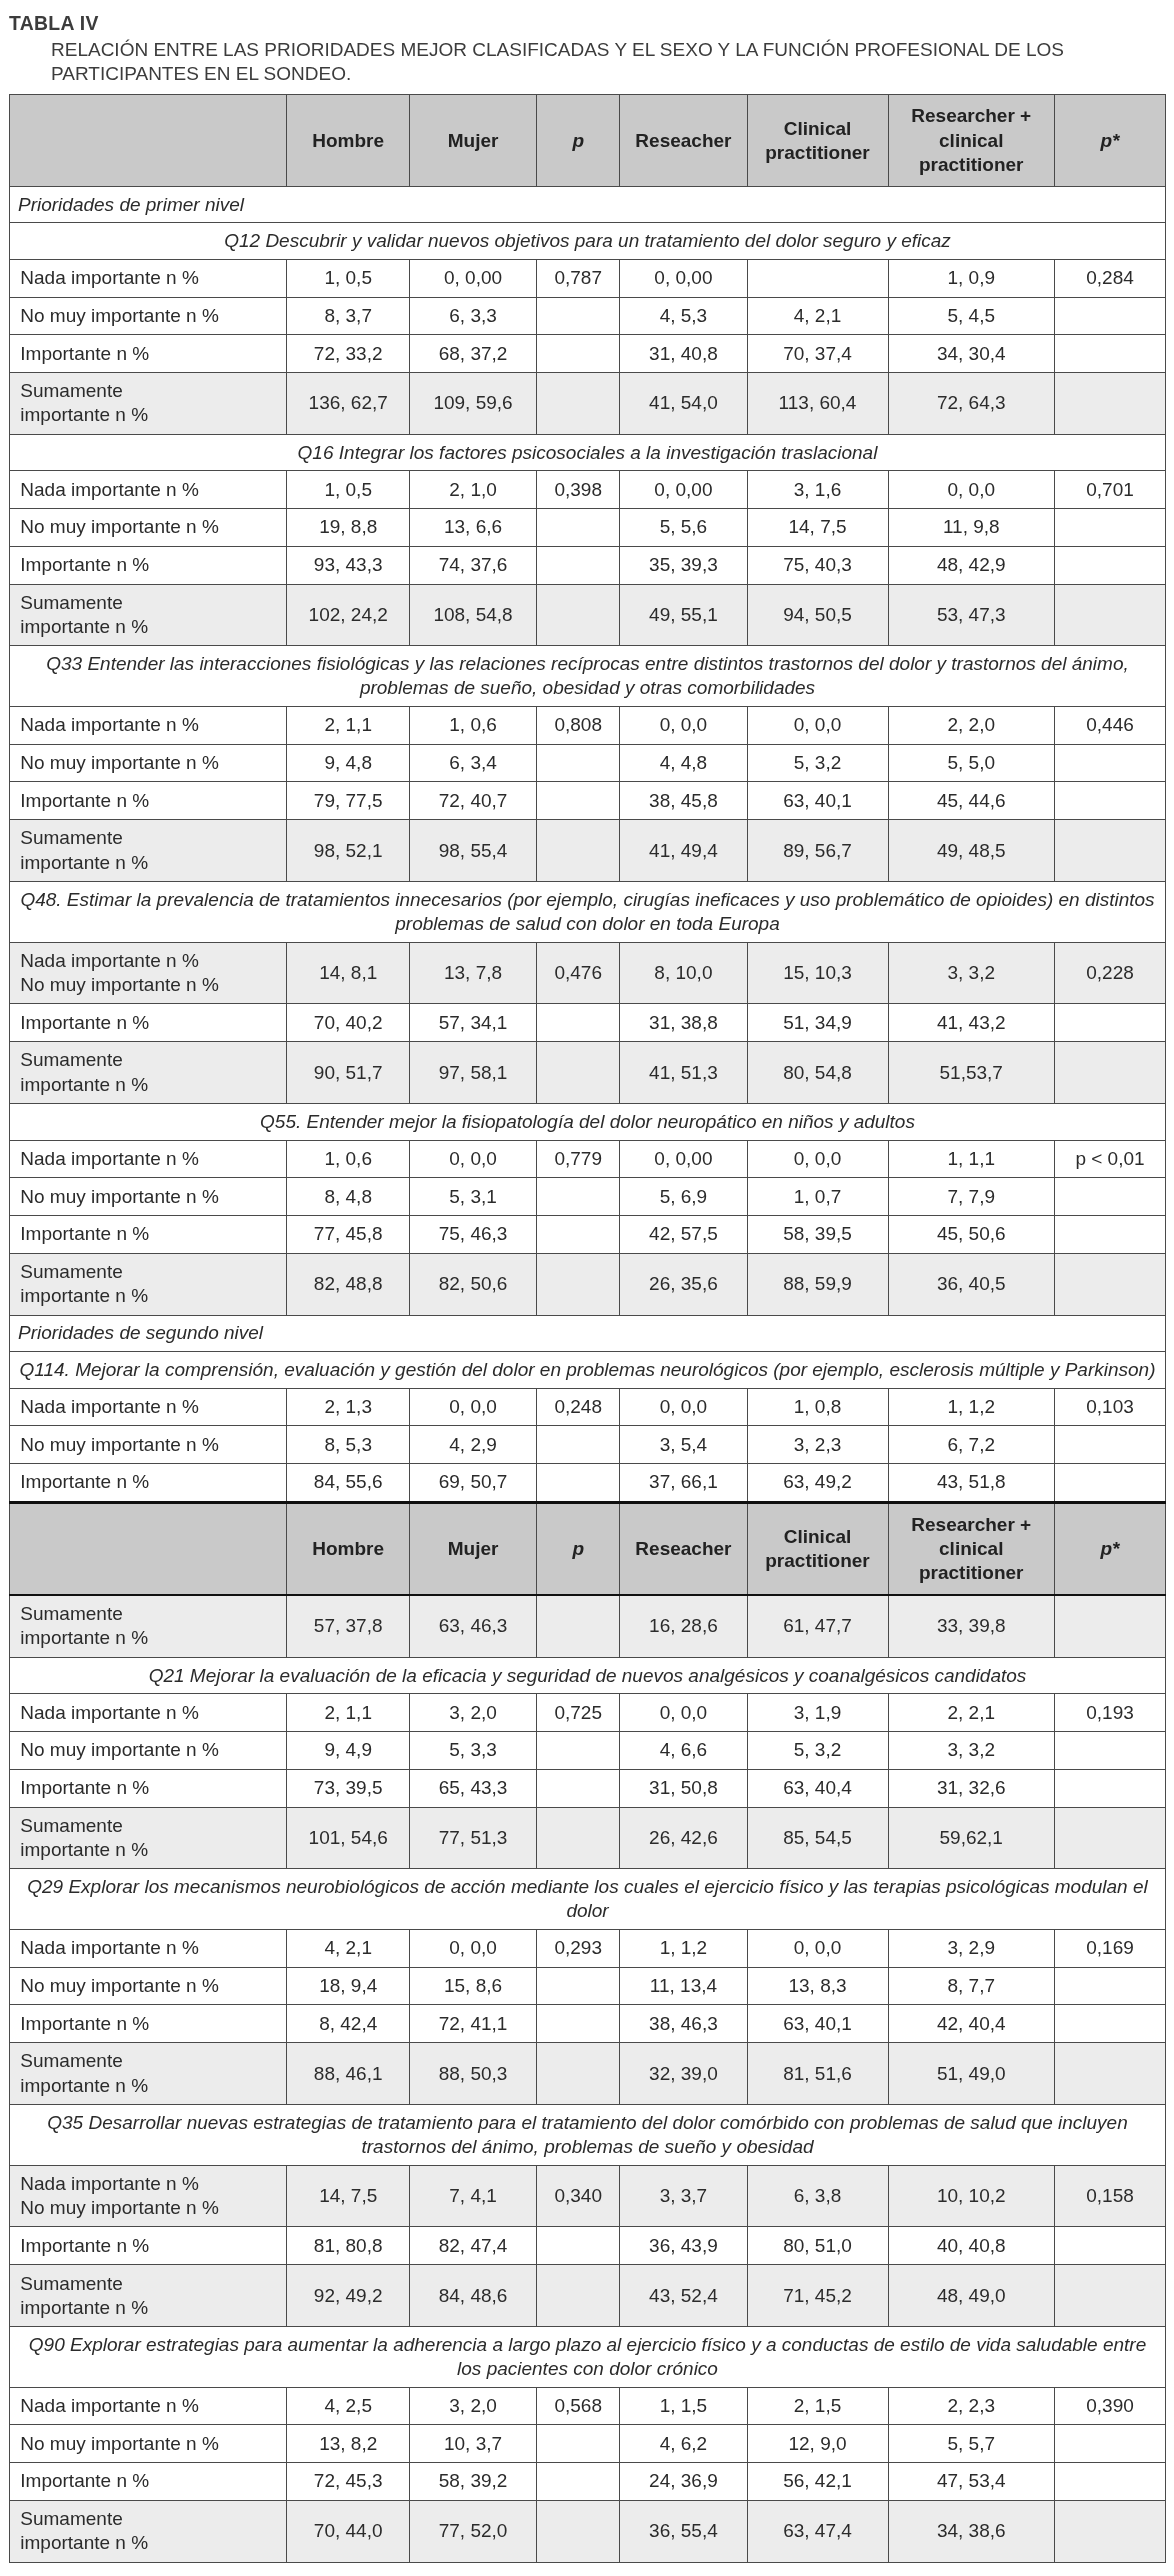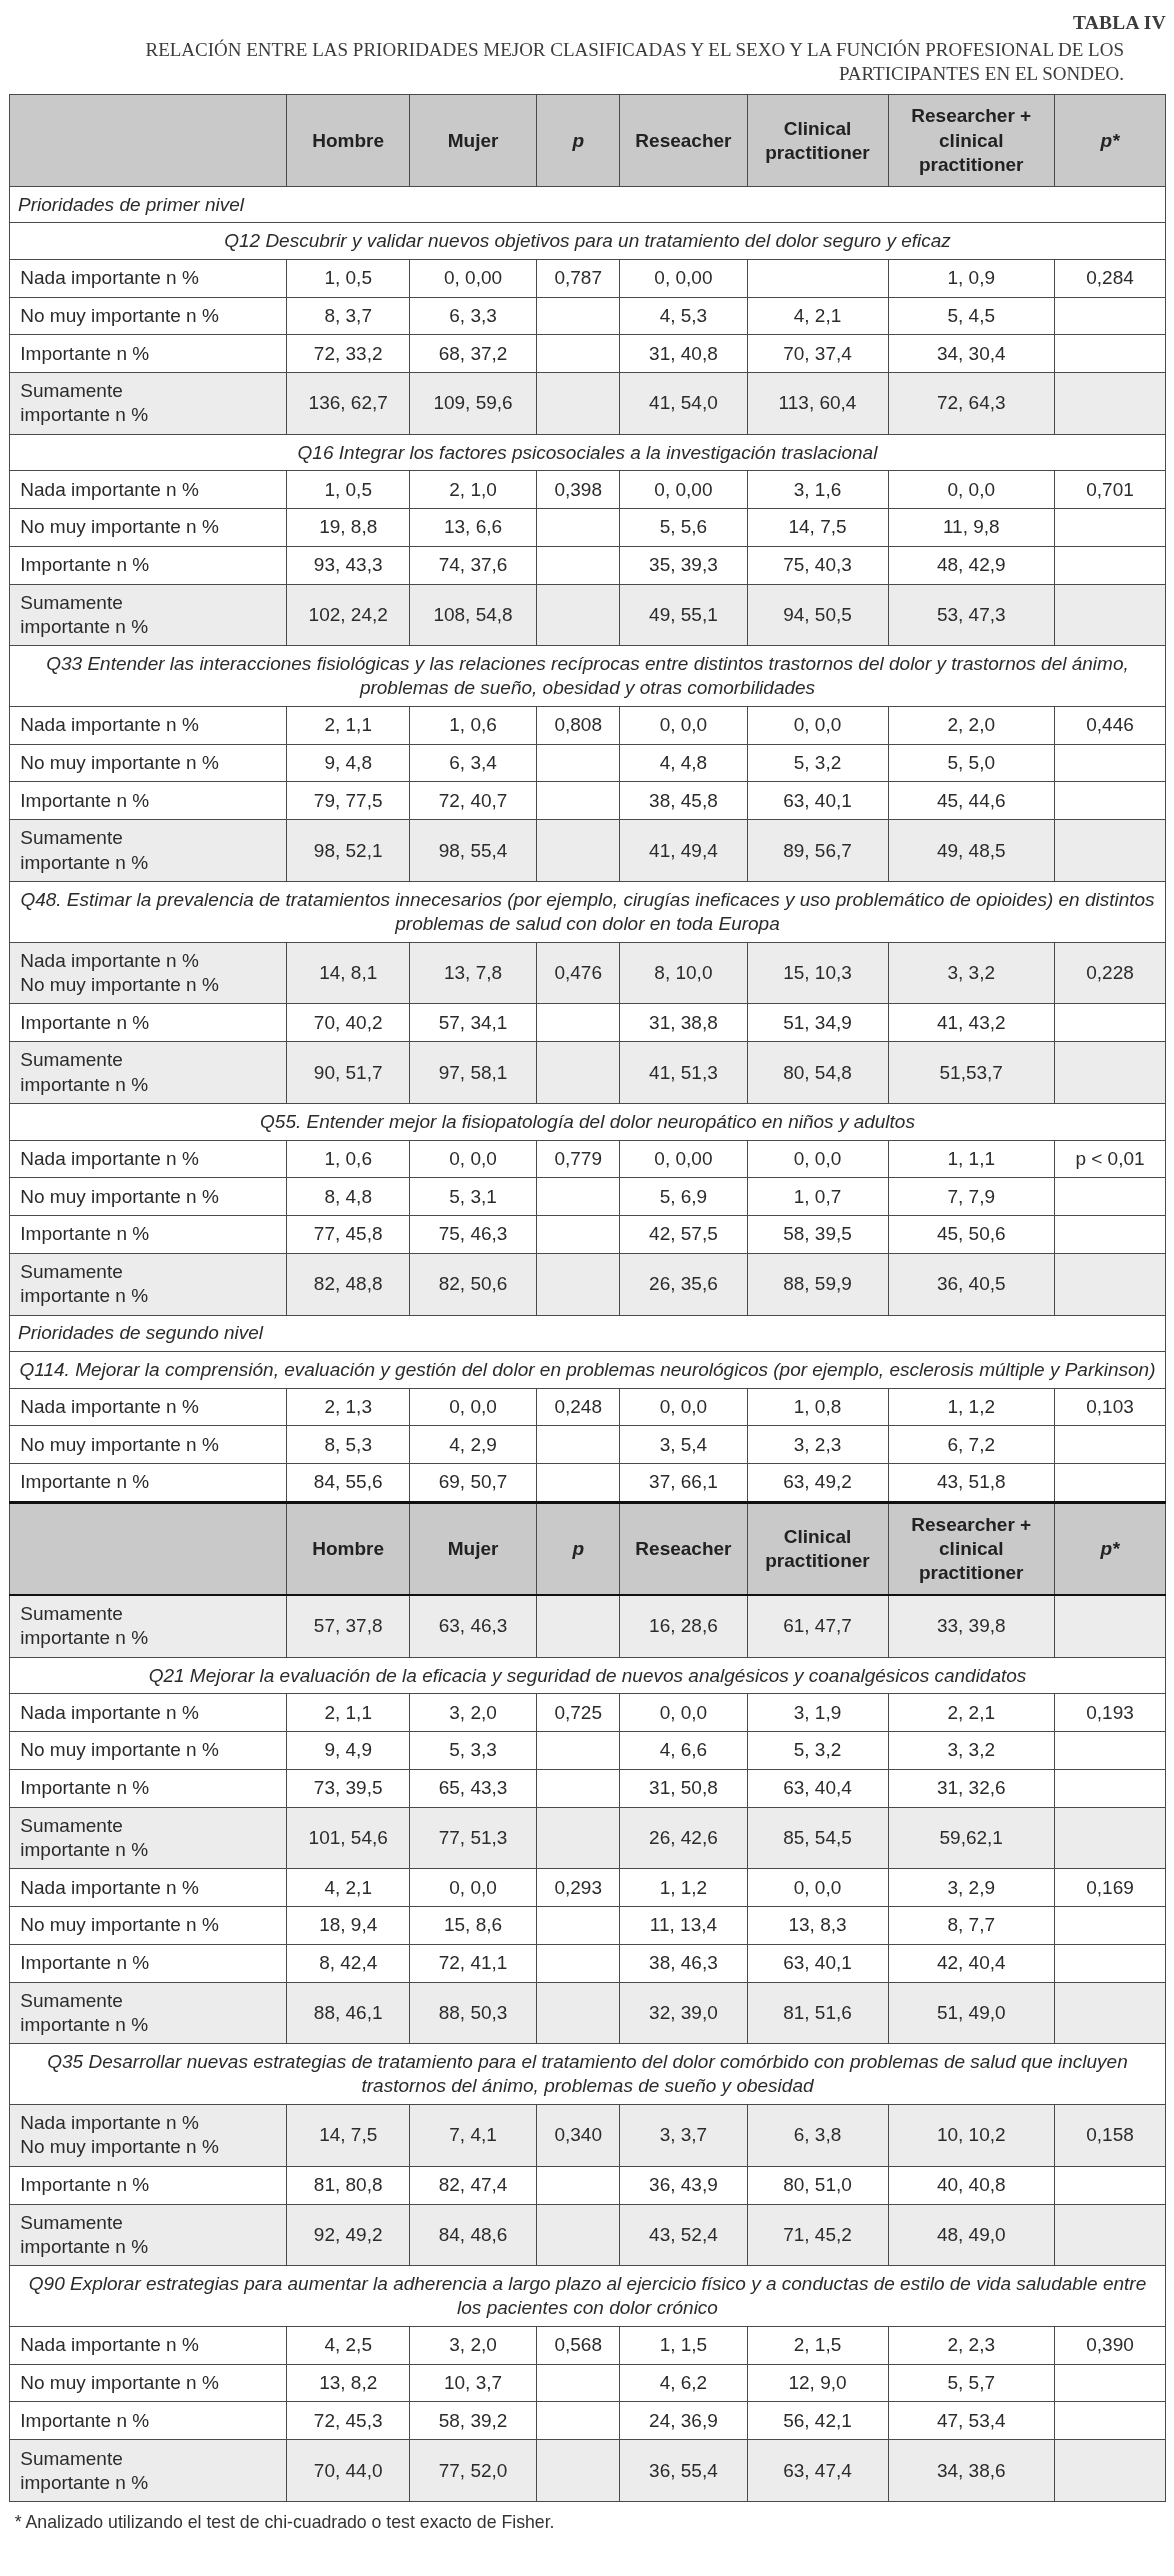--- a/index.html
+++ b/index.html
@@ -8,21 +8,21 @@
     width: 1175px;
     min-height: 2576px;
     background: #ffffff;
     font-family: "Liberation Sans", "DejaVu Sans", sans-serif;
     font-size: 19px;
     line-height: 1.27;
     color: var(--text, #2b2b2b);
   }
   .page { padding: 9px 9px 17px 9px; }
 
-  .caption { text-align: right; color: #3c3c3c; margin: 2.3px auto 8px auto; font-family: Liberation Serif, serif; }
+  .caption { text-align: left; color: #3c3c3c; margin: 2.3px auto 8px auto; }
   .title { font-weight: bold; font-size: 19.4px; letter-spacing: 0.3px; }
   .subtitle { font-size: 19px; max-width: 1073px; margin: 2.3px auto 0 auto; }
 
   table.results {
     width: 100%;
     border-collapse: collapse;
     table-layout: fixed;
     border: 1.7px solid #2e2e2e;
   }
   col.c-label   { width: 24%; }
@@ -421,20 +421,23 @@
           <td class="label">Sumamente
 importante n %</td>
           <td class="num">101, 54,6</td>
           <td class="num">77, 51,3</td>
           <td class="num"></td>
           <td class="num">26, 42,6</td>
           <td class="num">85, 54,5</td>
           <td class="num">59,62,1</td>
           <td class="num"></td>
         </tr>
+        <tr class="question-row">
+          <td class="question" colspan="8">Q29 Explorar los mecanismos neurobiológicos de acción mediante los cuales el ejercicio físico y las terapias psicológicas modulan el dolor</td>
+        </tr>
         <tr class="data-row">
           <td class="label">Nada importante n %</td>
           <td class="num">4, 2,1</td>
           <td class="num">0, 0,0</td>
           <td class="num">0,293</td>
           <td class="num">1, 1,2</td>
           <td class="num">0, 0,0</td>
           <td class="num">3, 2,9</td>
           <td class="num">0,169</td>
         </tr>

